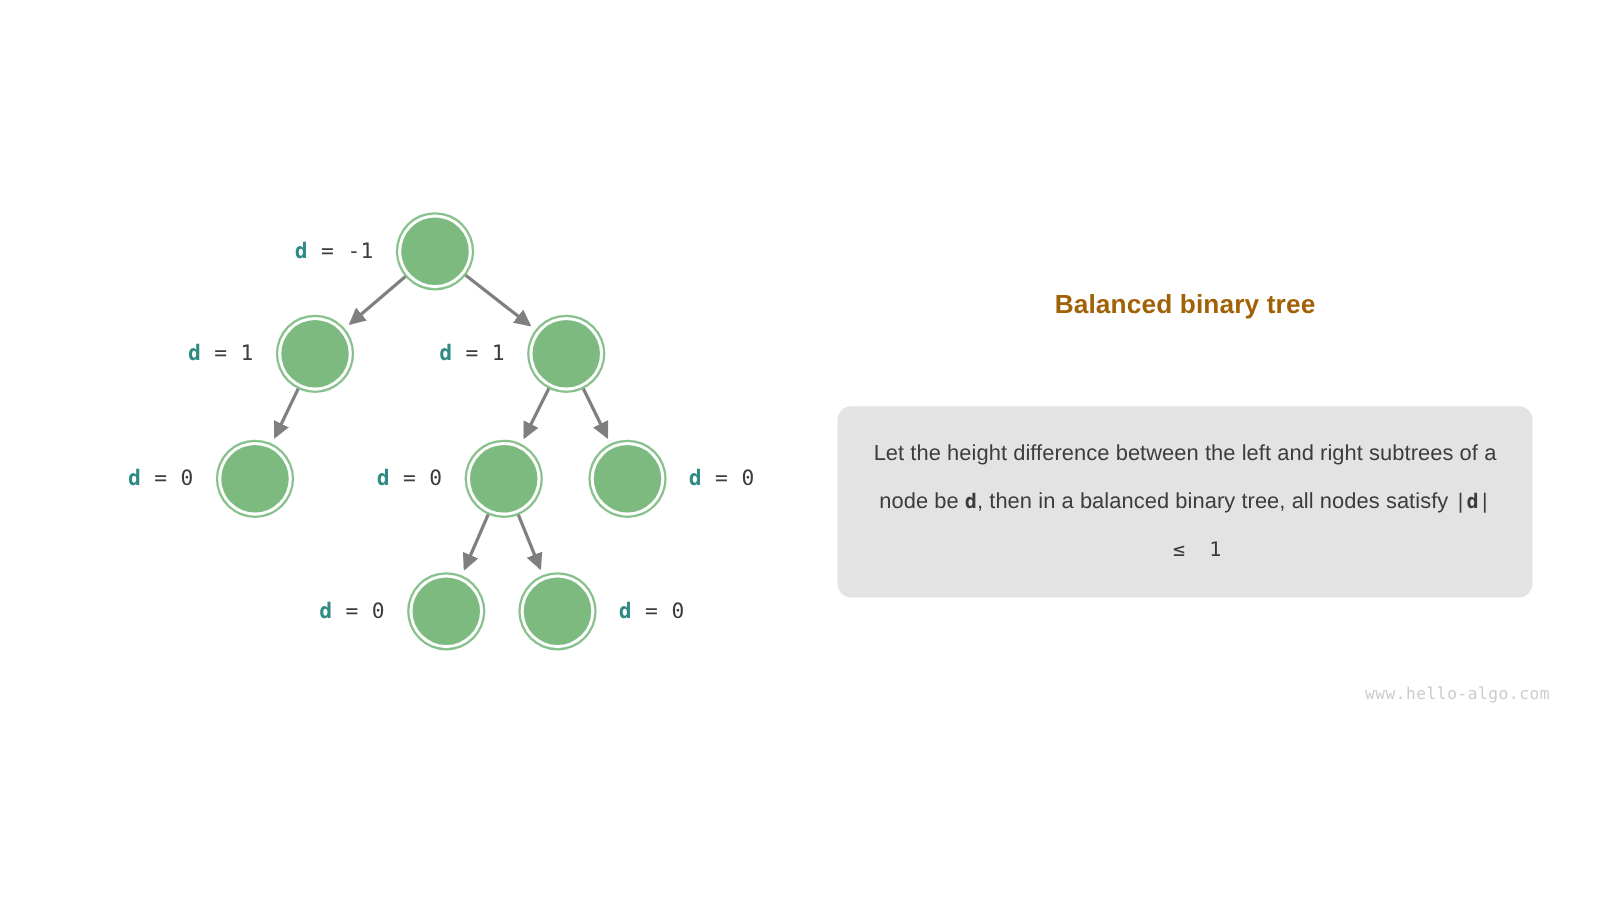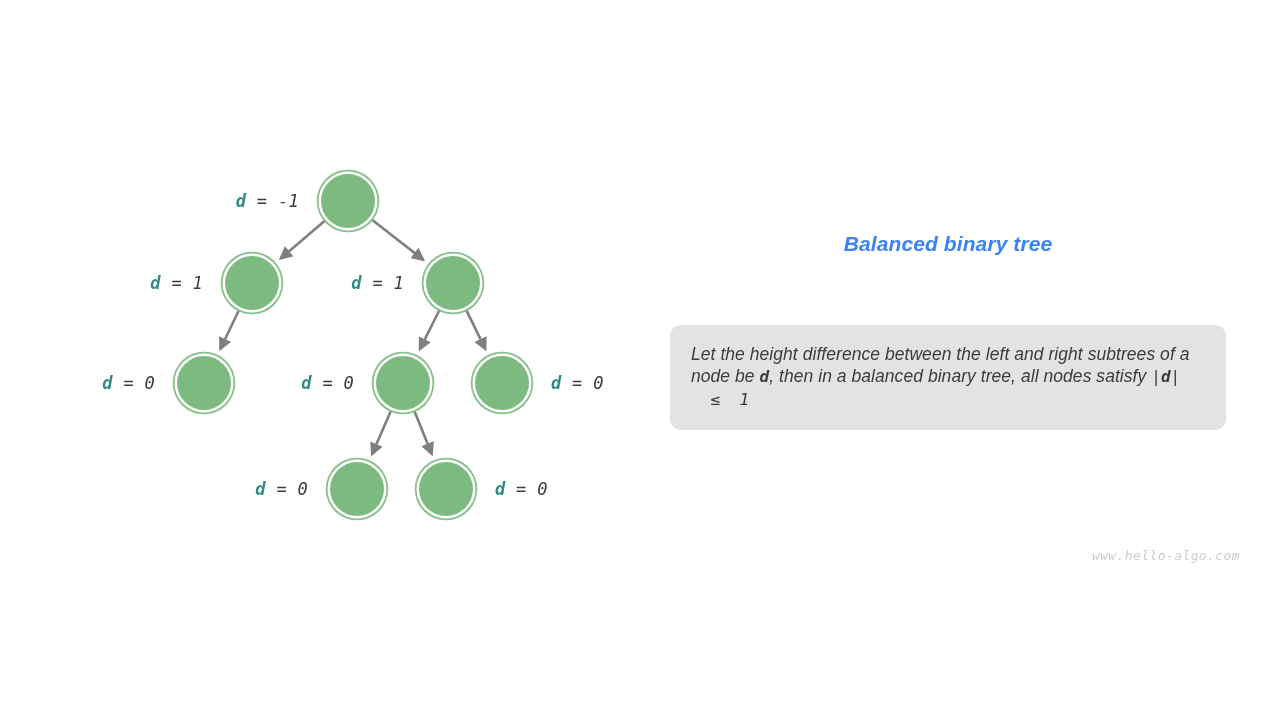--- a/index.html
+++ b/index.html
@@ -7,21 +7,20 @@
     padding: 0;
     background: #ffffff;
   }
   #stage {
     position: relative;
     width: 1280px;
     height: 587px;
     background: #ffffff;
     overflow: hidden;
     font-family: "Liberation Sans", sans-serif;
-    font-style: italic;
   }
 
   
   #tree-area {
     position: absolute;
     left: 0;
     top: 0;
     width: 660px;
     height: 720px;
   }
@@ -73,38 +72,39 @@
     height: 720px;
   }
   #panel-title {
     position: absolute;
     top: 232px;
     left: 0;
     width: 556px;
     text-align: center;
     font-size: 21px;
     font-weight: bold;
-    color: #3b82f6;
+    color: #a16207;
     letter-spacing: 0.1px;
   }
   #desc-box {
     position: absolute;
     top: 325px;
     left: 0;
     width: 556px;
     box-sizing: border-box;
     padding: 18px 21px 19px 21px;
     background: #e3e3e3;
     border-radius: 11px;
   }
   #desc-text {
     font-size: 17.5px;
-    line-height: 22px;
+    line-height: 38px;
     color: #3c3c3c;
     letter-spacing: 0.05px;
+    text-align: center;
   }
   .mono {
     font-family: "DejaVu Sans Mono", monospace;
     font-size: 16px;
     color: #3c3c3c;
   }
 
   
   #watermark {
     position: absolute;

